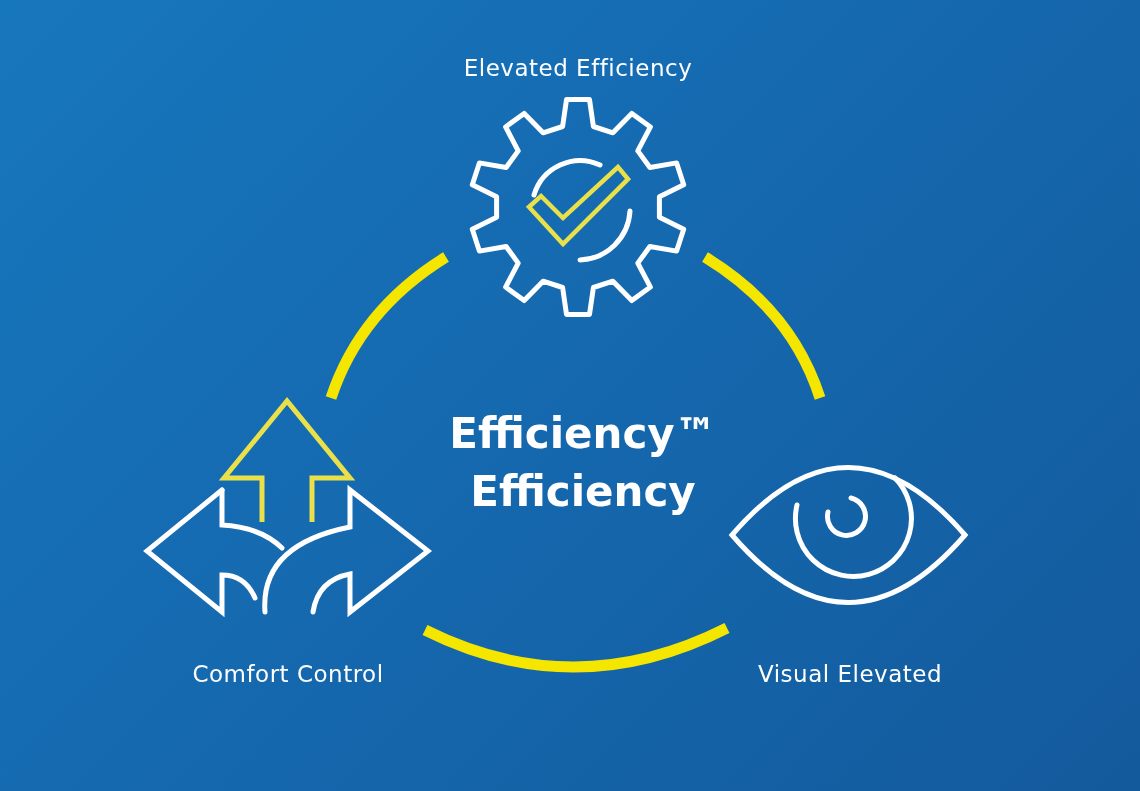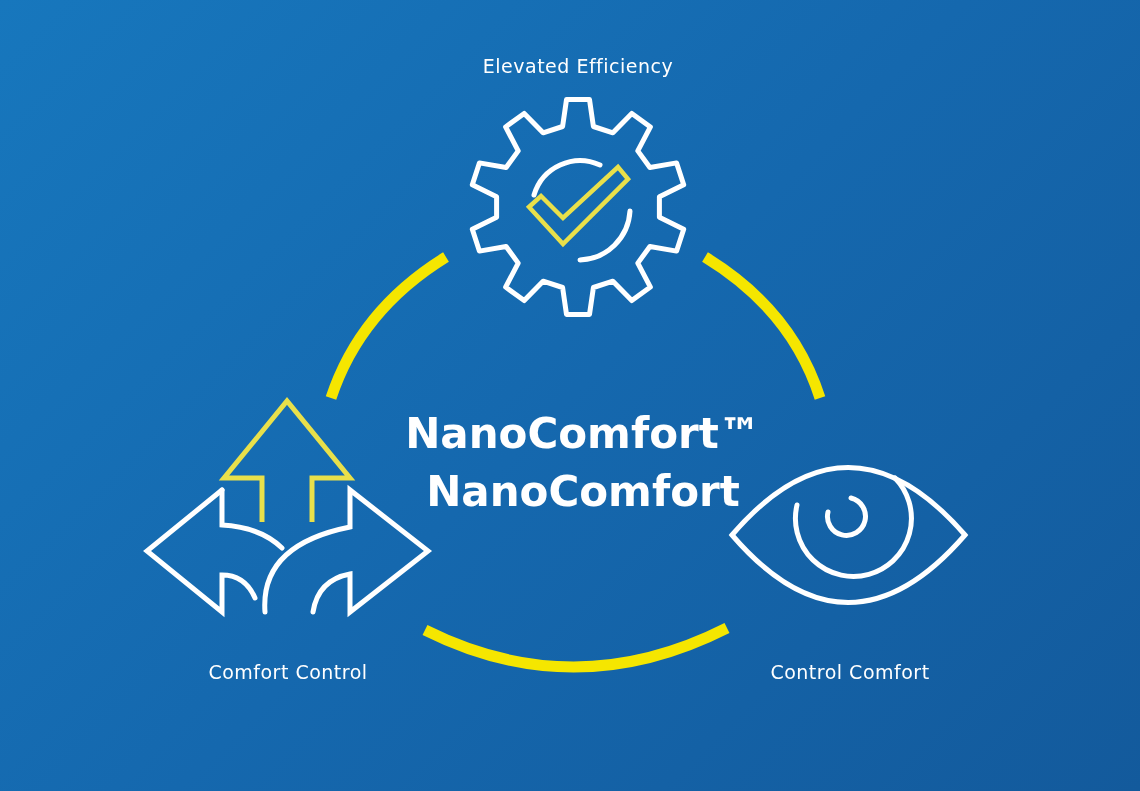--- a/index.html
+++ b/index.html
@@ -2,21 +2,21 @@
 <html><head>
   <meta charset="utf-8">
   <style>
     html, body { margin: 0; padding: 0; }
     body {
       width: 1140px; height: 791px; overflow: hidden; position: relative;
       background: linear-gradient(135deg, #1777bd 0%, #1568ae 50%, #135a9c 100%);
       font-family: "DejaVu Sans", sans-serif;
     }
     .label {
-      position: absolute; color: #ffffff; font-size: 19px; letter-spacing: 0.5px;
+      position: absolute; color: #ffffff; font-size: 23px; letter-spacing: 0.5px;
       white-space: nowrap; transform: translateX(-50%);
     }
     .center-title {
       position: absolute; left: 583px; top: 405px; transform: translateX(-50%);
       color: #ffffff; font-weight: bold; font-size: 42px; line-height: 58px;
       text-align: center; white-space: nowrap;
     }
     svg.art { position: absolute; left: 0; top: 0; }
   </style>
 </head>
@@ -46,18 +46,18 @@
 
   <g fill="none" stroke="#ffffff" stroke-width="5" stroke-linecap="round">
     <path d="M 732 535 Q 848 400 965 535 Q 848 670 732 535 Z"></path>
     <path d="M 797 505 A 58 58 0 1 0 895 478"></path>
     <path d="M 828 512 A 19 19 0 1 0 851 498"></path>
   </g>
 </svg>
 
 <div class="label" style="left:578px; top:55px;">Elevated Efficiency</div>
 <div class="label" style="left:288px; top:661px;">Comfort Control</div>
-<div class="label" style="left:850px; top:661px;">Control Comfort</div>
+<div class="label" style="left:850px; top:661px;">Visual Elevated</div>
 
 <div class="center-title">
-  <div>NanoComfort™</div>
-  <div>NanoComfort</div>
+  <div>Efficiency™</div>
+  <div>Efficiency</div>
 </div>
 
 </body></html>

